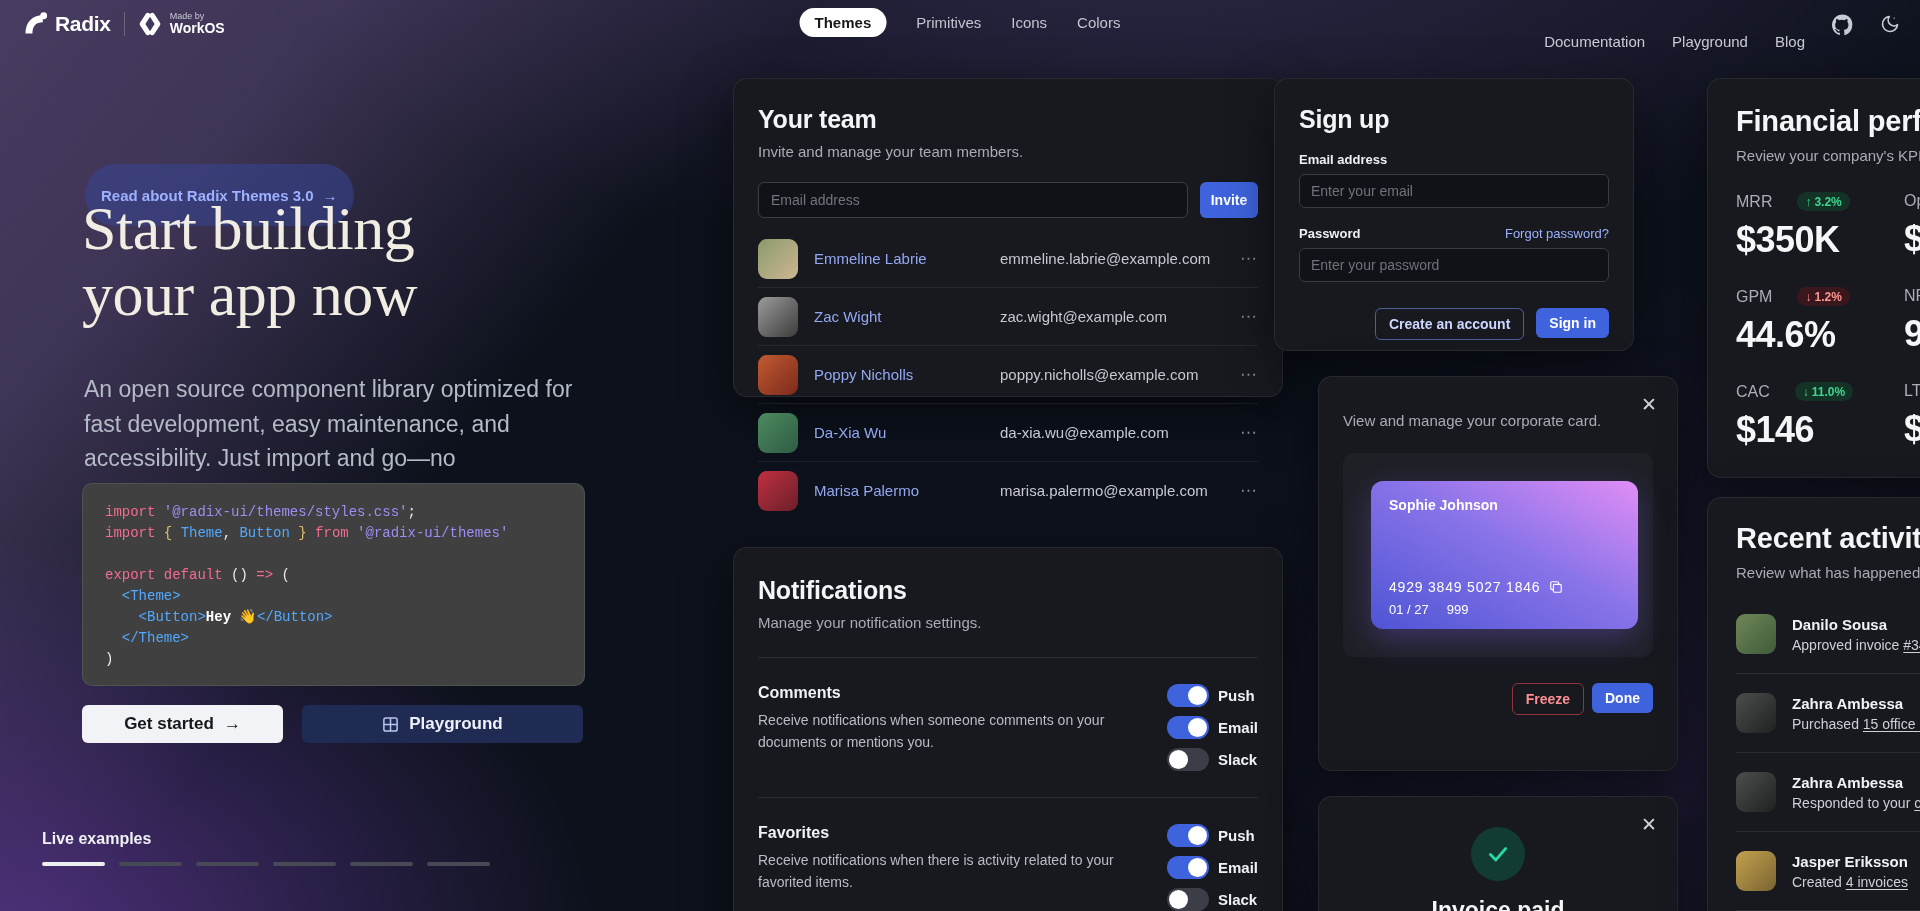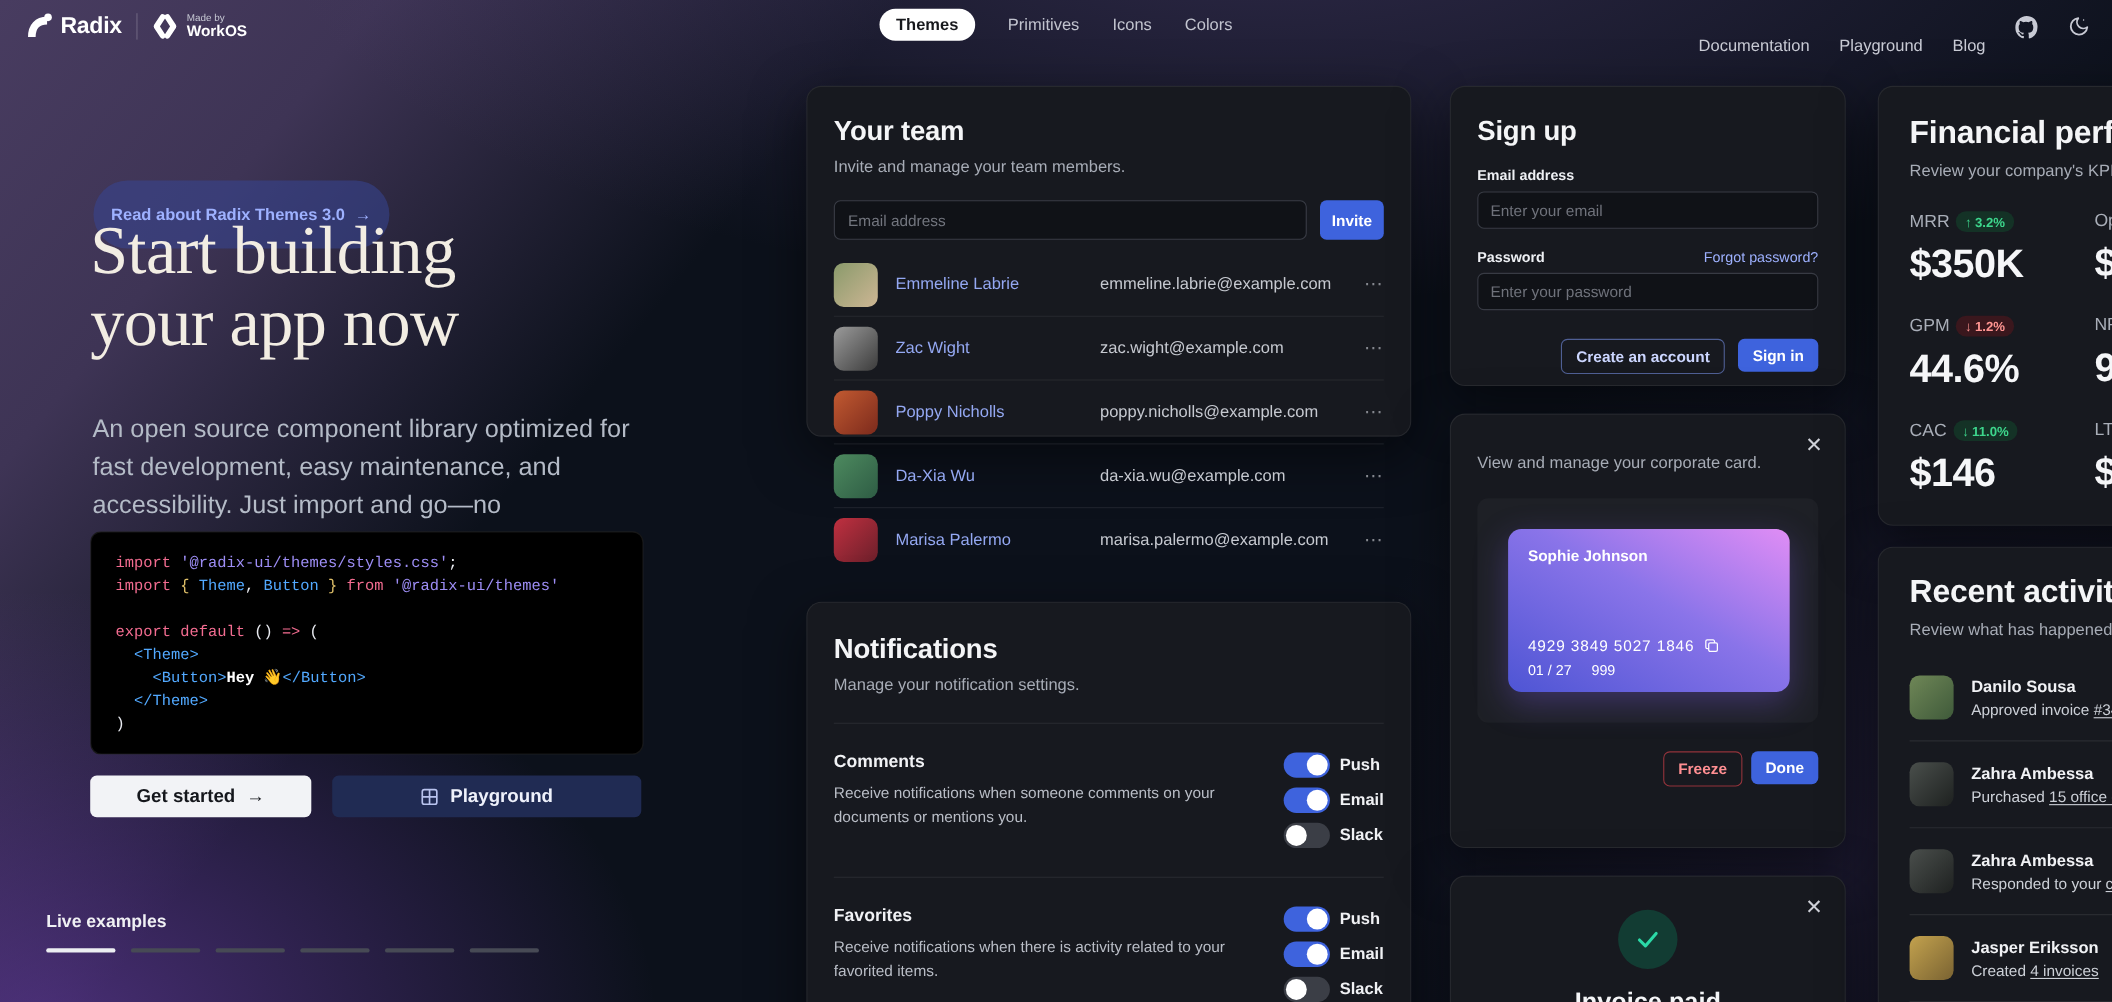--- a/index.html
+++ b/index.html
@@ -30,21 +30,21 @@
   .nav-link{font-size:15px;color:#c8cad4;cursor:pointer;}
   .nav-ic{display:flex;align-items:center;cursor:pointer;}
   
   .banner{position:absolute;left:85px;top:164px;height:30px;display:flex;align-items:center;gap:9px;
     background:rgba(54,70,148,0.55);border-radius:999px;padding:16px 16px;cursor:pointer;}
   .banner span{font-size:15px;font-weight:700;color:#9eb1ff;}
   .hero-title{position:absolute;left:82px;top:196px;font-family:"Liberation Serif",serif;font-weight:500;
     font-size:62px;line-height:1.06;color:#f2ede3;letter-spacing:-0.5px;}
   .hero-sub{position:absolute;left:84px;top:372px;width:490px;font-size:23px;line-height:1.5;color:#b4bbc7;}
   .codeblock{position:absolute;left:82px;top:483px;width:503px;height:203px;box-sizing:border-box;
-    background:#000000;border:1px solid rgba(255,255,255,0.09);border-radius:10px;padding:18px 22px;}
+    background:#404040;border:1px solid rgba(255,255,255,0.09);border-radius:10px;padding:18px 22px;}
   .code-line{font-family:"Liberation Mono",monospace;font-size:14px;line-height:21px;white-space:pre;color:#e8eaf0;}
   .tok-kw{color:#f26c90;}
   .tok-str{color:#9d8df5;}
   .tok-id{color:#52a9ff;}
   .tok-brace{color:#e0c069;}
   .tok-pun{color:#e8eaf0;}
   .tok-plain{color:#ffffff;font-weight:700;}
   .cta-row{position:absolute;left:82px;top:705px;display:flex;gap:19px;}
   .btn-get{width:201px;height:38px;background:#f2f3f6;color:#15171c;font-size:17px;font-weight:700;
     border-radius:6px;display:flex;align-items:center;justify-content:center;gap:10px;cursor:pointer;}
@@ -84,57 +84,57 @@
   .ntitle{font-size:16px;font-weight:800;color:#f1f2f5;}
   .ndesc{margin-top:8px;font-size:14px;line-height:1.55;color:#b9bdc6;}
   .ntoggles{display:flex;flex-direction:column;gap:9px;}
   .trowt{display:flex;align-items:center;gap:9px;}
   .switch{width:42px;height:23px;border-radius:12px;background:#3b3e46;position:relative;cursor:pointer;flex:none;}
   .switch.on{background:#3e63dd;}
   .knob{position:absolute;top:2px;left:2px;width:19px;height:19px;border-radius:50%;background:#fff;}
   .switch.on .knob{left:21px;}
   .tlabel{font-size:15px;font-weight:700;color:#f0f1f4;}
   
-  #signup-card{left:1318px;top:78px;width:360px;height:273px;padding:26px 24px;}
+  #signup-card{left:1274px;top:78px;width:360px;height:273px;padding:26px 24px;}
   .field-label{font-size:13px;font-weight:700;color:#eef0f4;}
   .fieldrow{display:flex;justify-content:space-between;align-items:center;}
   .forgot{font-size:13px;color:#9eb1ff;cursor:pointer;}
   .signup-input{width:100%;height:34px;box-sizing:border-box;background:#101217;border:1px solid #383b44;
     border-radius:6px;color:#e6e8ee;font-size:14px;padding:0 11px;outline:none;margin-top:7px;
     font-family:"Liberation Sans",sans-serif;}
   .signup-input::placeholder{color:#6f727b;}
   .mt18{margin-top:18px;}
   .signup-btns{display:flex;justify-content:flex-end;gap:12px;margin-top:26px;}
   .btn-outline{height:30px;padding:0 13px;border:1px solid #4f5f94;border-radius:6px;color:#ccd6ff;
     font-size:14px;font-weight:700;display:flex;align-items:center;cursor:pointer;}
   .btn-solid{height:30px;padding:0 13px;background:#3e63dd;border-radius:6px;color:#fff;font-size:14px;
     font-weight:700;display:flex;align-items:center;cursor:pointer;}
   
   #company-card{left:1318px;top:376px;width:360px;height:395px;padding:26px 24px;}
   .cc-panel{margin-top:24px;background:#1e2026;border-radius:10px;padding:28px;}
   .creditcard{width:256px;height:148px;border-radius:12px;margin:0 auto;position:relative;
     background:linear-gradient(to top right,#4e55d4 0%,#8a74e9 55%,#e08df5 100%);
-    box-shadow:0 10px 30px rgba(120,90,220,0.35);}
+    box-shadow:0 10px 30px rgba(120,90,220,0.35);padding-left:11px;}
   .cc-name{position:absolute;top:16px;left:18px;font-size:14px;font-weight:700;color:#fff;}
   .cc-number{position:absolute;bottom:34px;left:18px;font-size:14px;color:#fff;letter-spacing:0.8px;
     display:flex;align-items:center;gap:9px;}
   .cc-exp{position:absolute;bottom:12px;left:18px;font-size:13px;color:#fff;display:flex;gap:18px;}
   .company-btns{display:flex;justify-content:flex-end;gap:8px;margin-top:26px;}
   .btn-freeze{height:30px;padding:0 13px;border:1px solid #93333b;border-radius:6px;color:#ff8f92;
     font-size:14px;font-weight:600;display:flex;align-items:center;cursor:pointer;}
   
   #invoice-card{left:1318px;top:796px;width:360px;height:280px;padding:26px 24px;text-align:center;}
   .check-circle{width:54px;height:54px;border-radius:50%;background:#123c33;margin:4px auto 0;
     display:flex;align-items:center;justify-content:center;}
   .invoice-title{margin-top:16px;font-size:23px;font-weight:800;color:#f4f5f7;}
   
   #financial-card{left:1707px;top:78px;width:480px;height:400px;padding:26px 28px;}
   #financial-card h2{font-size:29px;}
   .metrics{margin-top:28px;display:grid;grid-template-columns:168px auto;row-gap:26px;}
-  .metric .mlabel{display:flex;align-items:center;gap:6px;font-size:16px;color:#a9aeb8;}
+  .metric .mlabel{display:flex;align-items:center;gap:25px;font-size:16px;color:#a9aeb8;}
   .badge{display:flex;align-items:center;gap:3px;font-size:12px;font-weight:700;border-radius:999px;padding:2.5px 8px;}
   .badge.green{background:#143226;color:#3dd68c;}
   .badge.red{background:#3a171d;color:#ff9592;}
   .metric .mvalue{margin-top:8px;font-size:36px;font-weight:800;color:#f5f6f8;letter-spacing:-0.5px;}
   
   #activity-card{left:1707px;top:497px;width:480px;height:620px;padding:24px 28px;}
   #activity-card h2{font-size:29px;}
   .act-list{margin-top:14px;}
   .arow{display:flex;align-items:center;gap:16px;height:78px;}
   .arow + .arow{border-top:1px solid rgba(255,255,255,0.08);}

